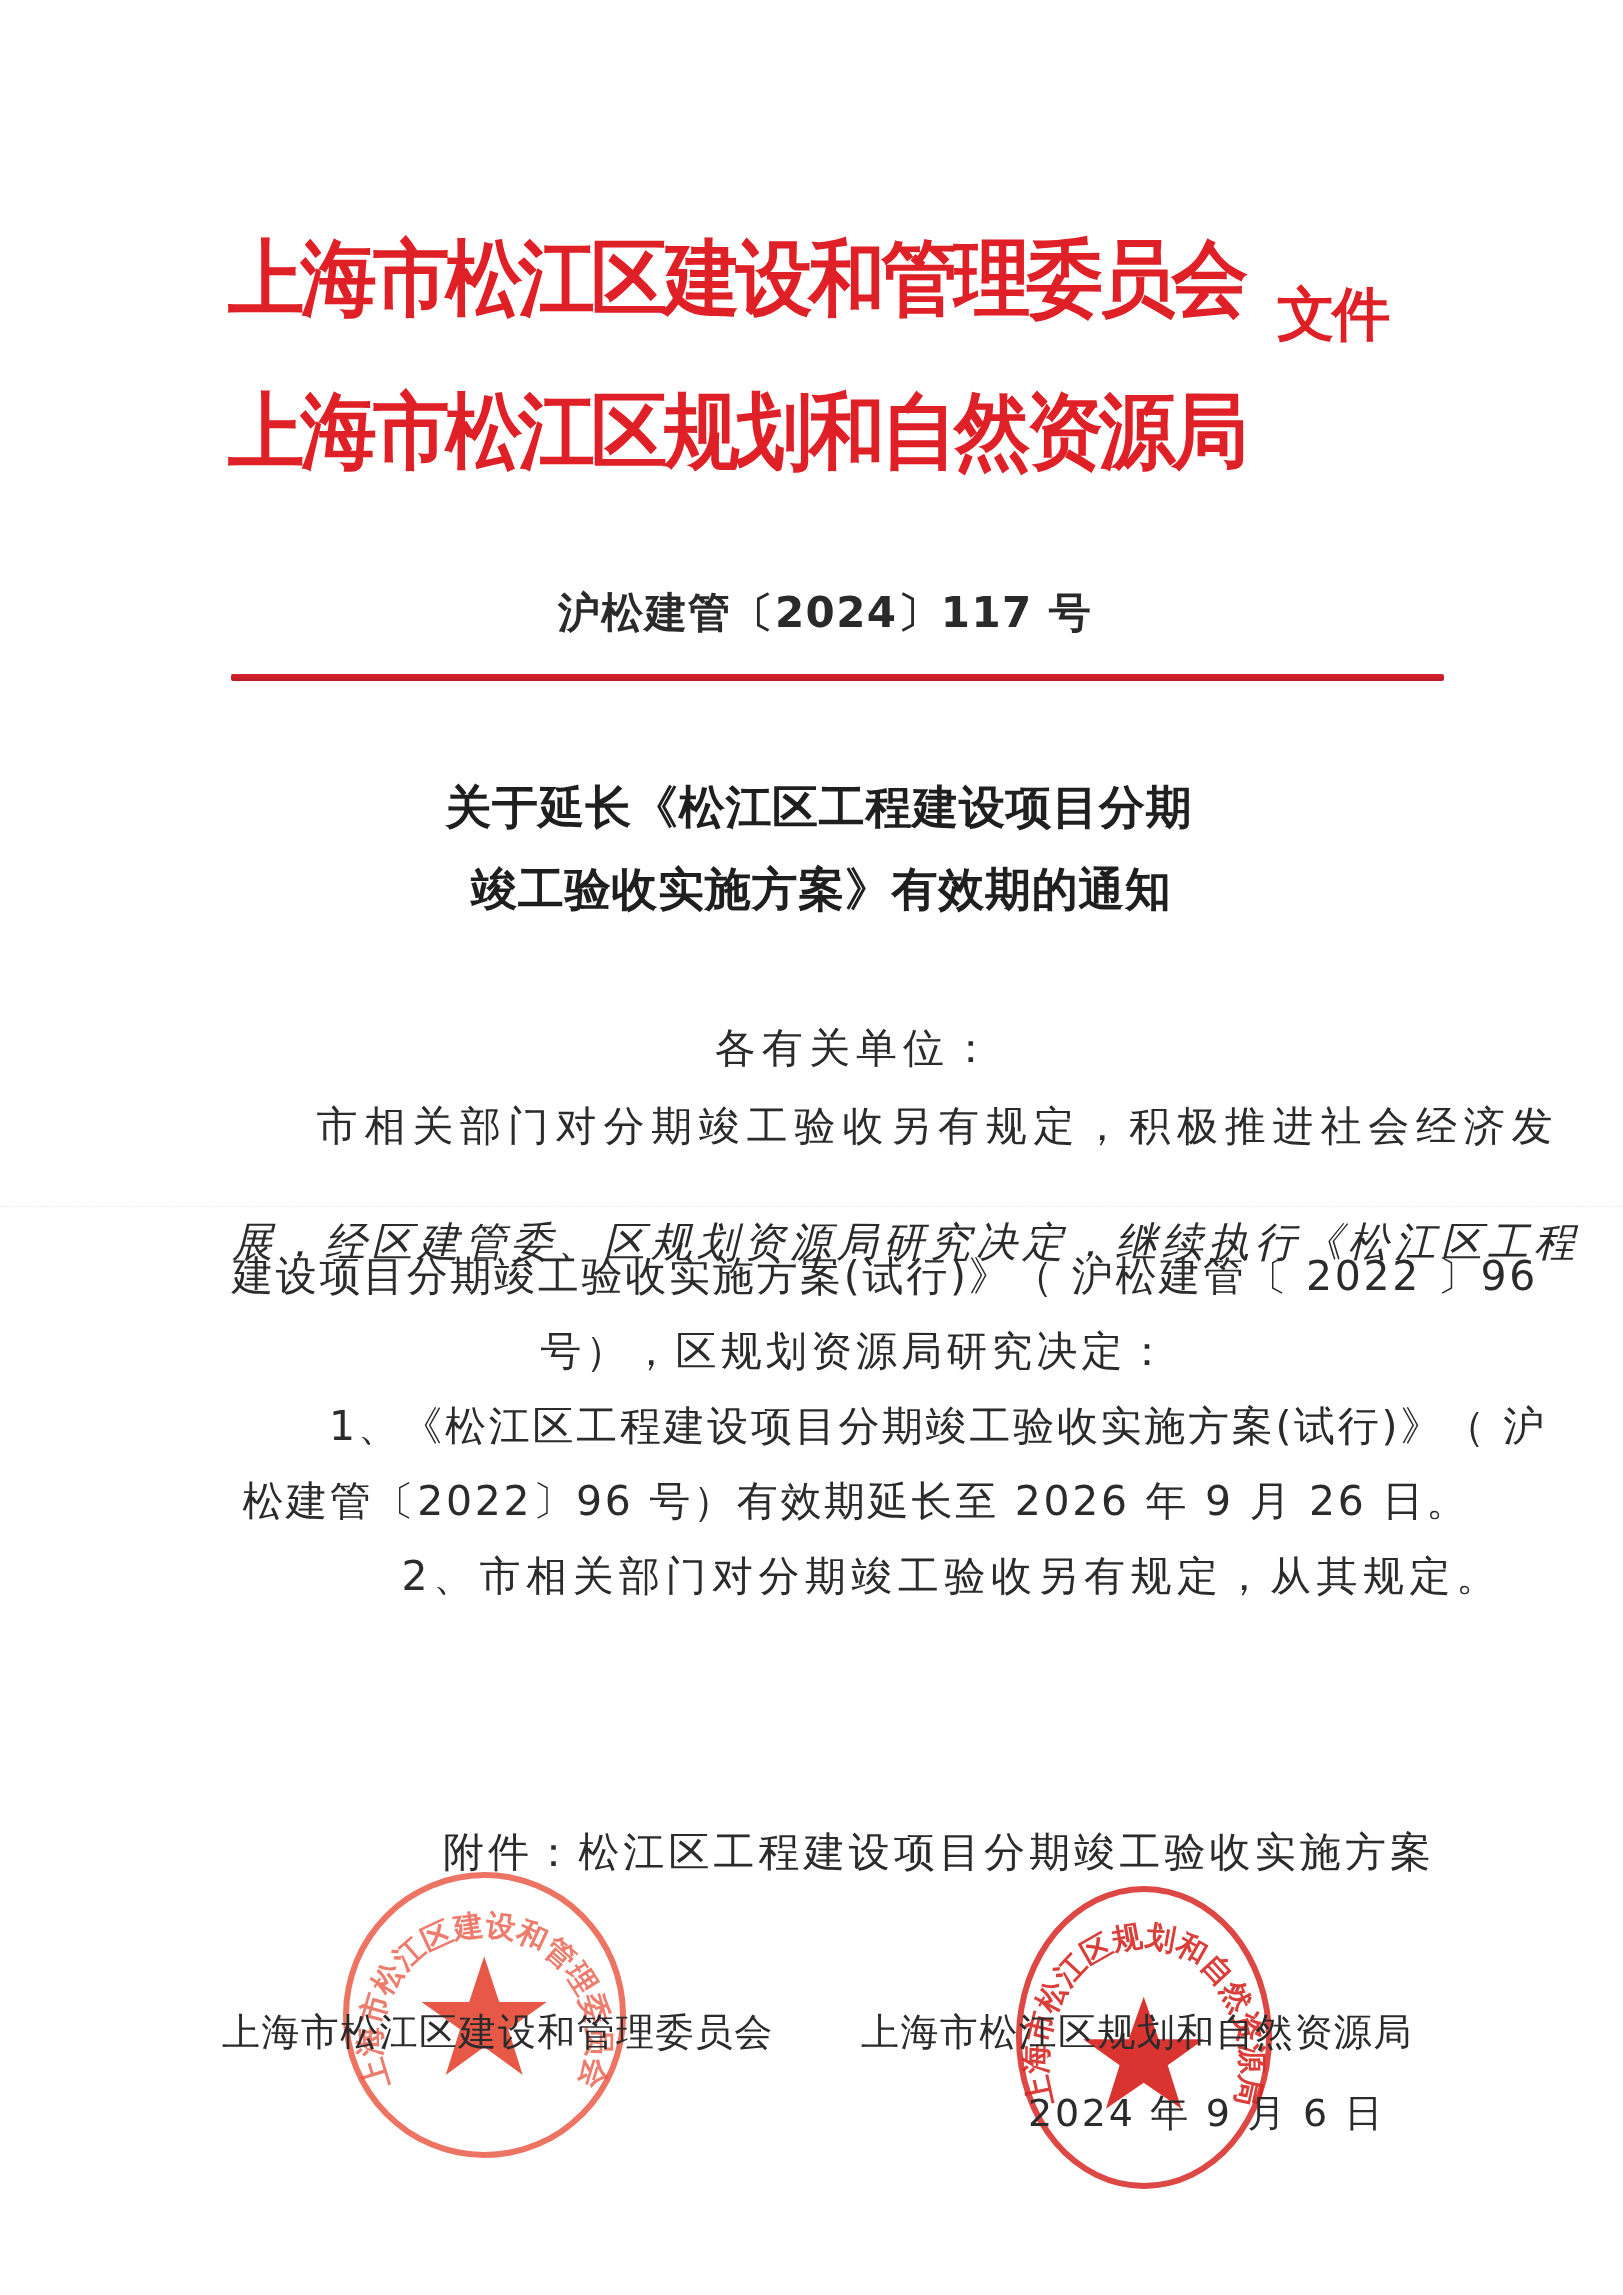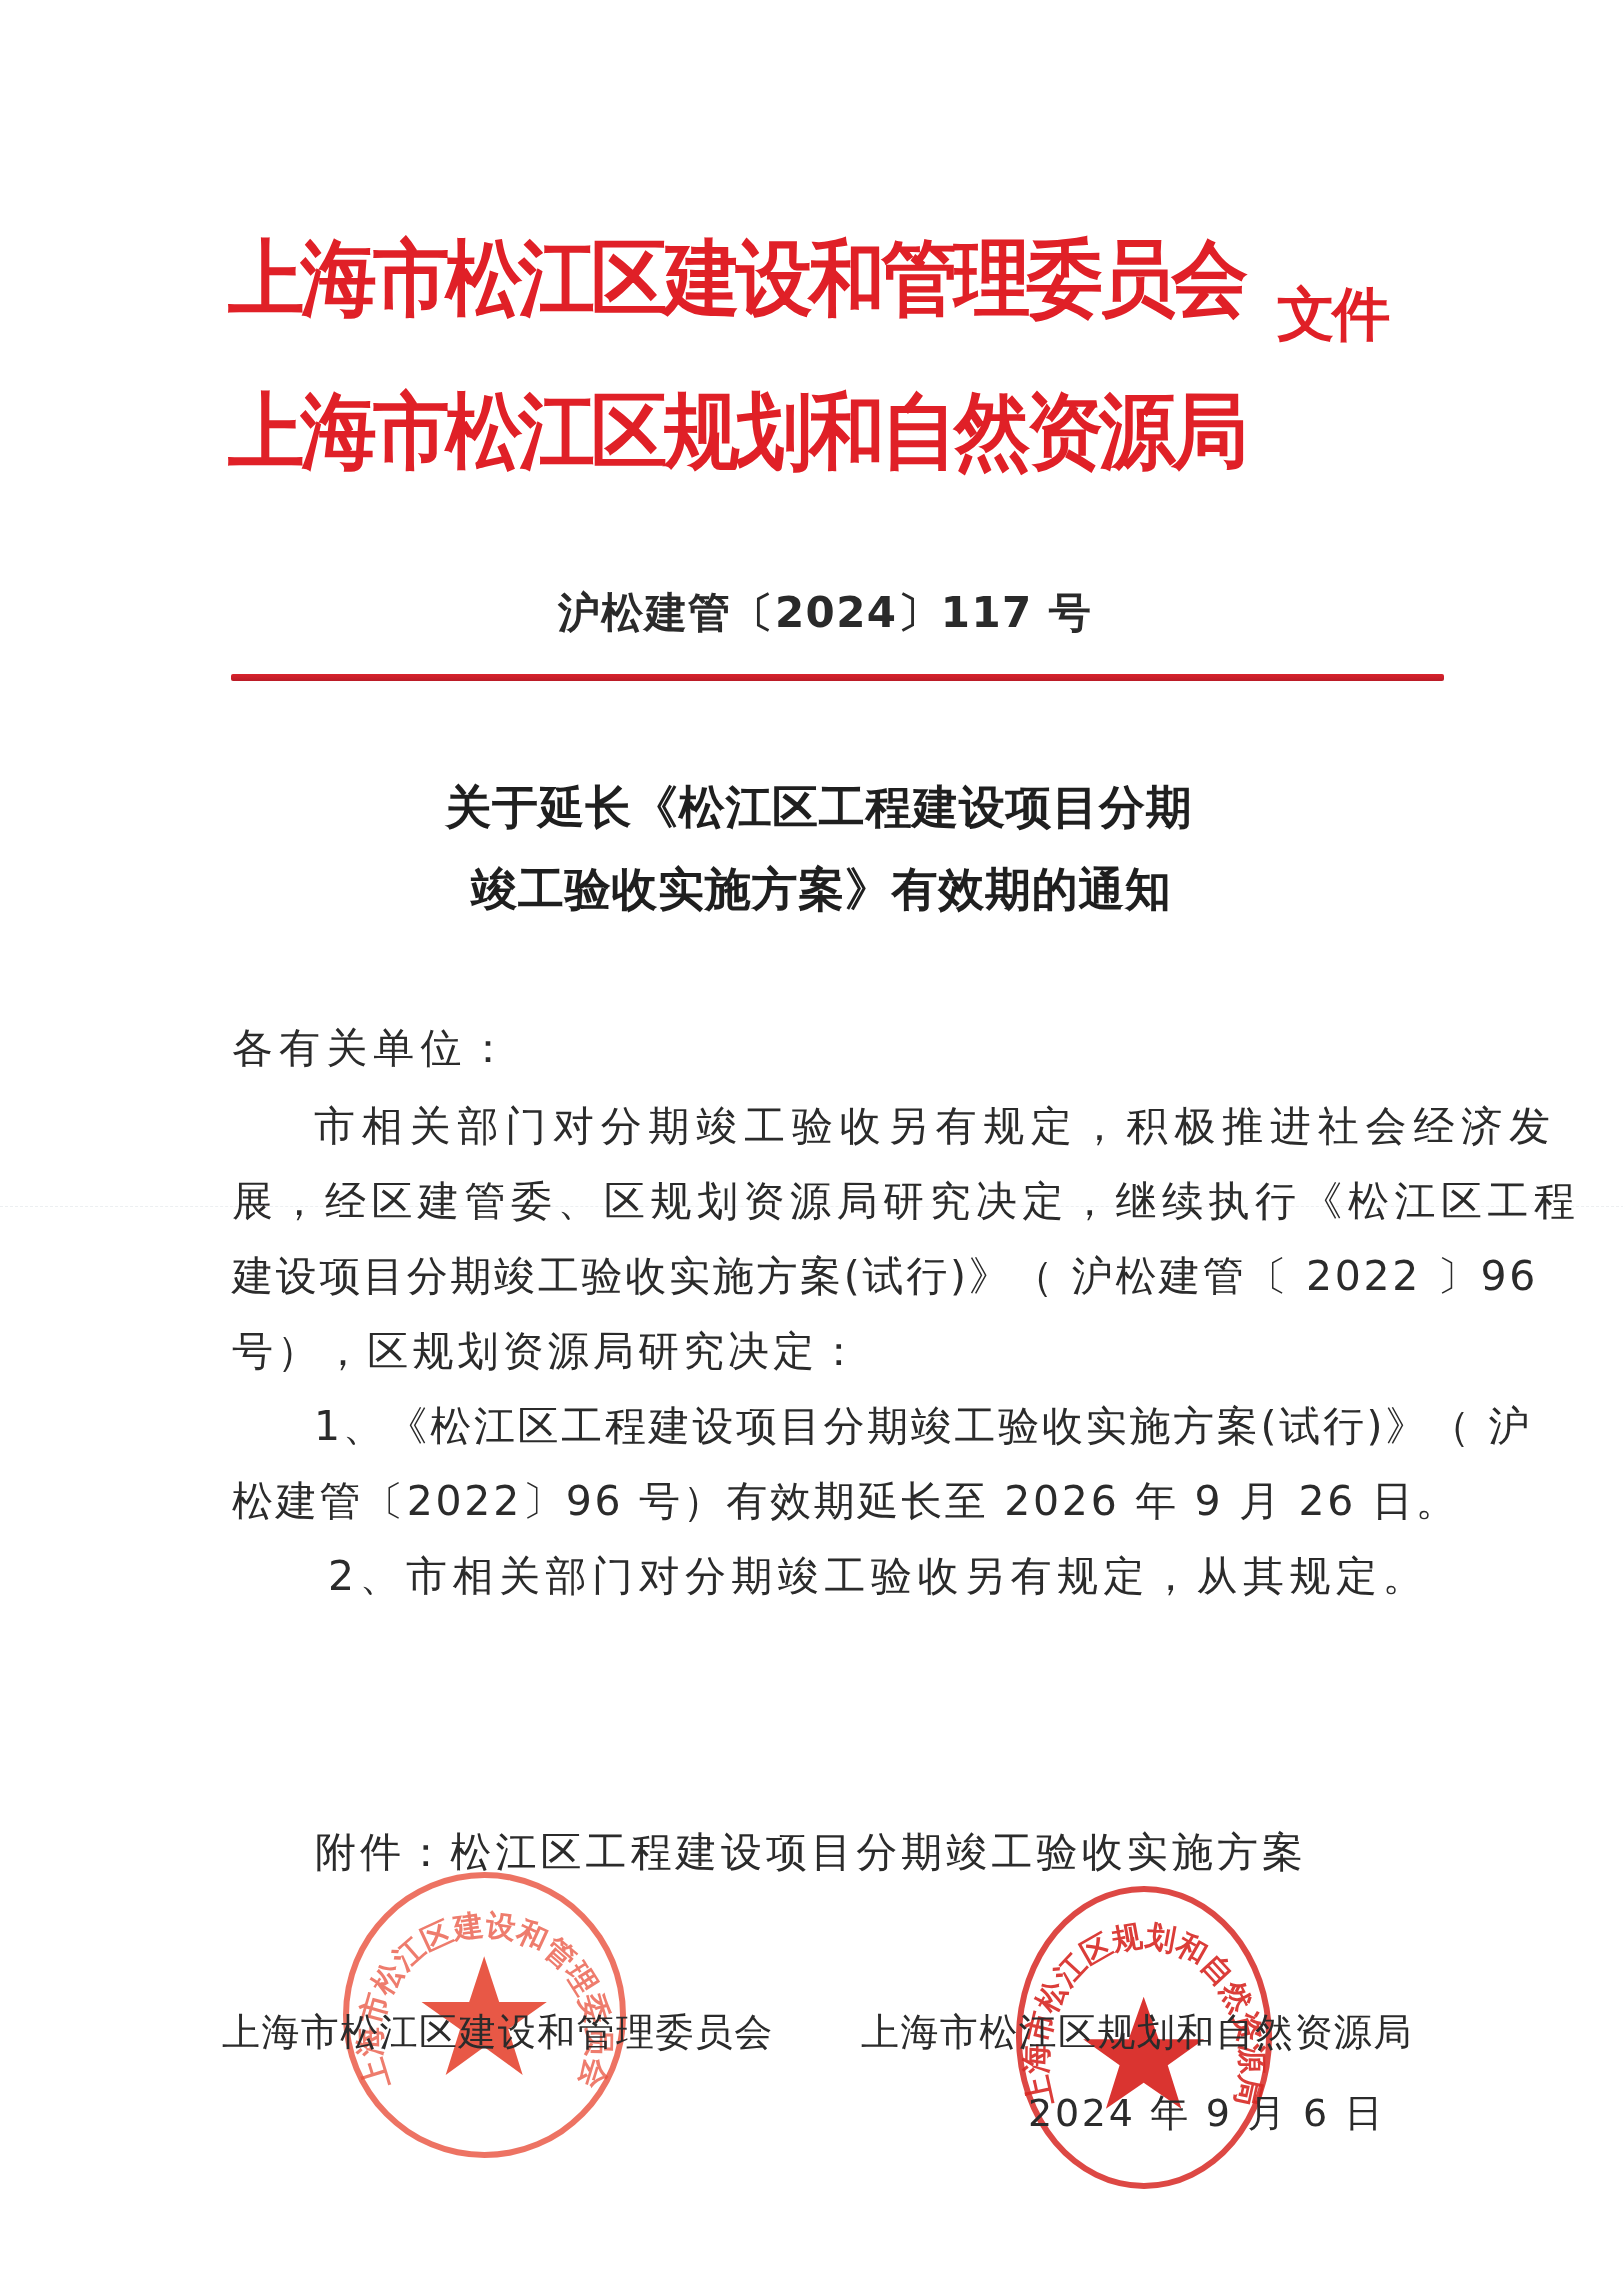--- a/index.html
+++ b/index.html
@@ -83,24 +83,25 @@
     #title-line-2 { top: 866px; padding-left: 19px; box-sizing: border-box; }
 
     
     .body-text {
       left: 232px;
       width: 1248px;
       font-size: 41px;
       line-height: 1;
       color: #2b2b2b;
       letter-spacing: 6.1px;
+      text-align: center;
     }
     #salutation { top: 1028px; }
     #para-1-l1 { top: 1106px; left: 314px; letter-spacing: 6.8px; }
-    #para-1-l2 { top: 1181px; letter-spacing: 5.5px; }
+    #para-1-l2 { top: 1222px; letter-spacing: 5.5px; font-style: italic; }
     #para-1-l3 { top: 1256px; letter-spacing: 2.7px; }
     #para-1-l4 { top: 1331px; letter-spacing: 4.1px; }
     #item-1-l1 { top: 1406px; left: 314px; letter-spacing: 2.7px; }
     #item-1-l2 { top: 1481px; letter-spacing: 2.7px; }
     #item-2-l1 { top: 1556px; left: 328px; letter-spacing: 5.5px; }
 
     #attachment { top: 1832px; left: 315px; letter-spacing: 4.1px; font-family: Liberation Serif, serif; }
 
     
     .sig {

